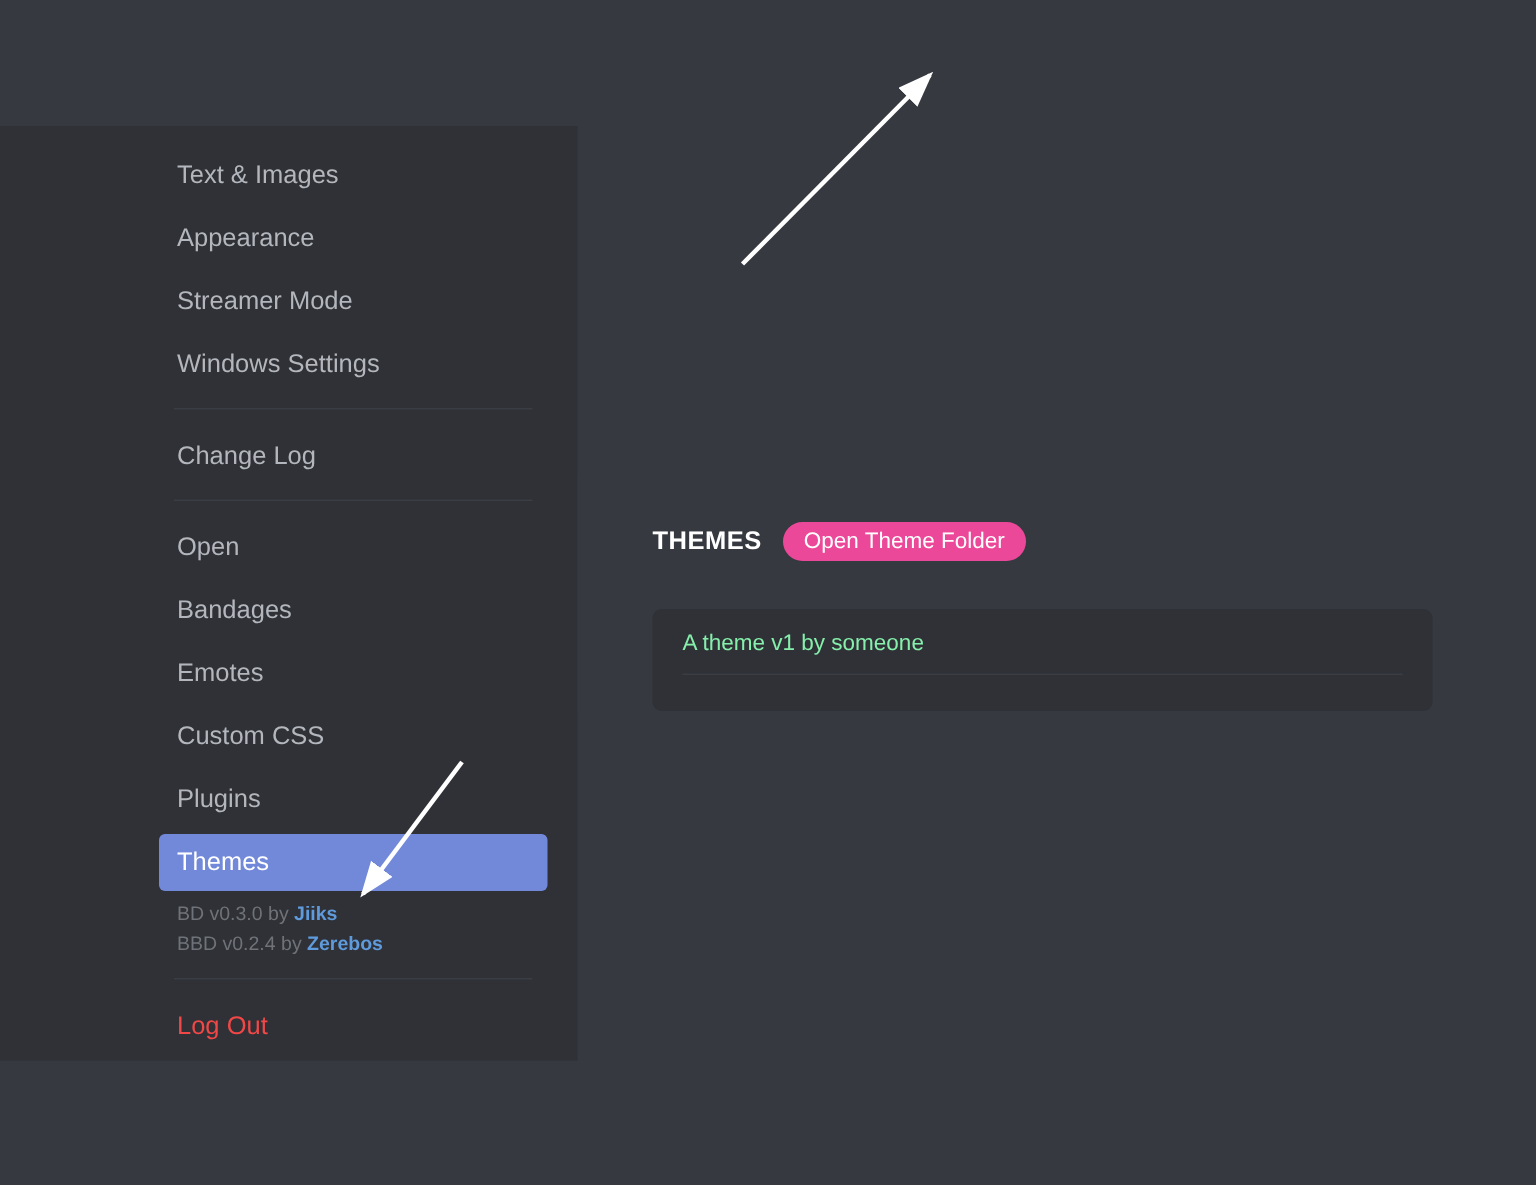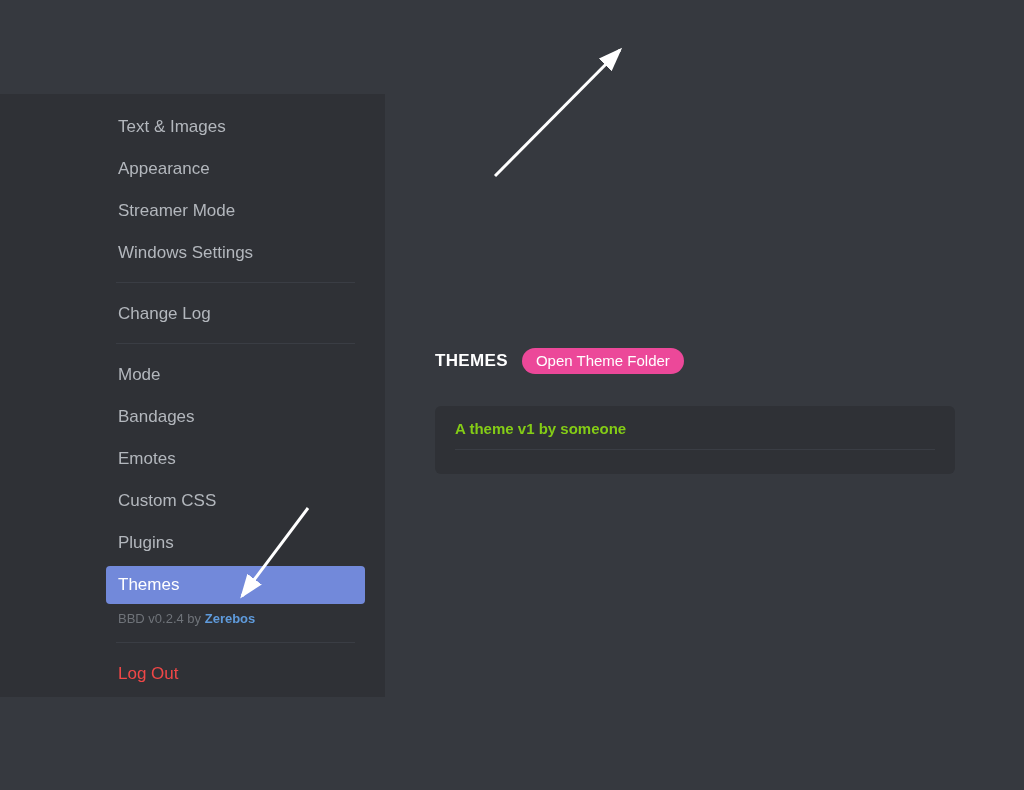--- a/index.html
+++ b/index.html
@@ -101,23 +101,23 @@
   }
   .theme-card {
     margin-top: 32px;
     background: #2f3136;
     border-radius: 6px;
     padding: 14px 20px 24px 20px;
     width: 520px;
     box-sizing: border-box;
   }
   .theme-card .card-title {
-    color: #84cc16;
+    color: #86efac;
     font-size: 15px;
-    font-weight: 700;
+    font-weight: 400;
     margin: 0 0 12px 0;
   }
   .theme-card .card-divider {
     height: 1px;
     background: #3a3d44;
   }
 
   
   .arrow {
     position: absolute;
@@ -136,27 +136,30 @@
     <div class="item">Streamer Mode</div>
     <div class="item">Windows Settings</div>
 
     <div class="divider"></div>
 
     <div class="item">Change Log</div>
 
     <div class="divider"></div>
 
 
-    <div class="item">Mode</div>
+    <div class="item">Open</div>
     <div class="item">Bandages</div>
     <div class="item">Emotes</div>
     <div class="item">Custom CSS</div>
     <div class="item">Plugins</div>
     <div class="item selected">Themes</div>
 
+    <div class="version-info">
+      <span>BD v0.3.0 by </span><span class="link">Jiiks</span>
+    </div>
     <div class="version-info">
       <span>BBD v0.2.4 by </span><span class="link">Zerebos</span>
     </div>
 
     <div class="divider" style="margin-top:14px;"></div>
 
     <div class="item logout">Log Out</div>
   </nav>
 
   <main class="main">

